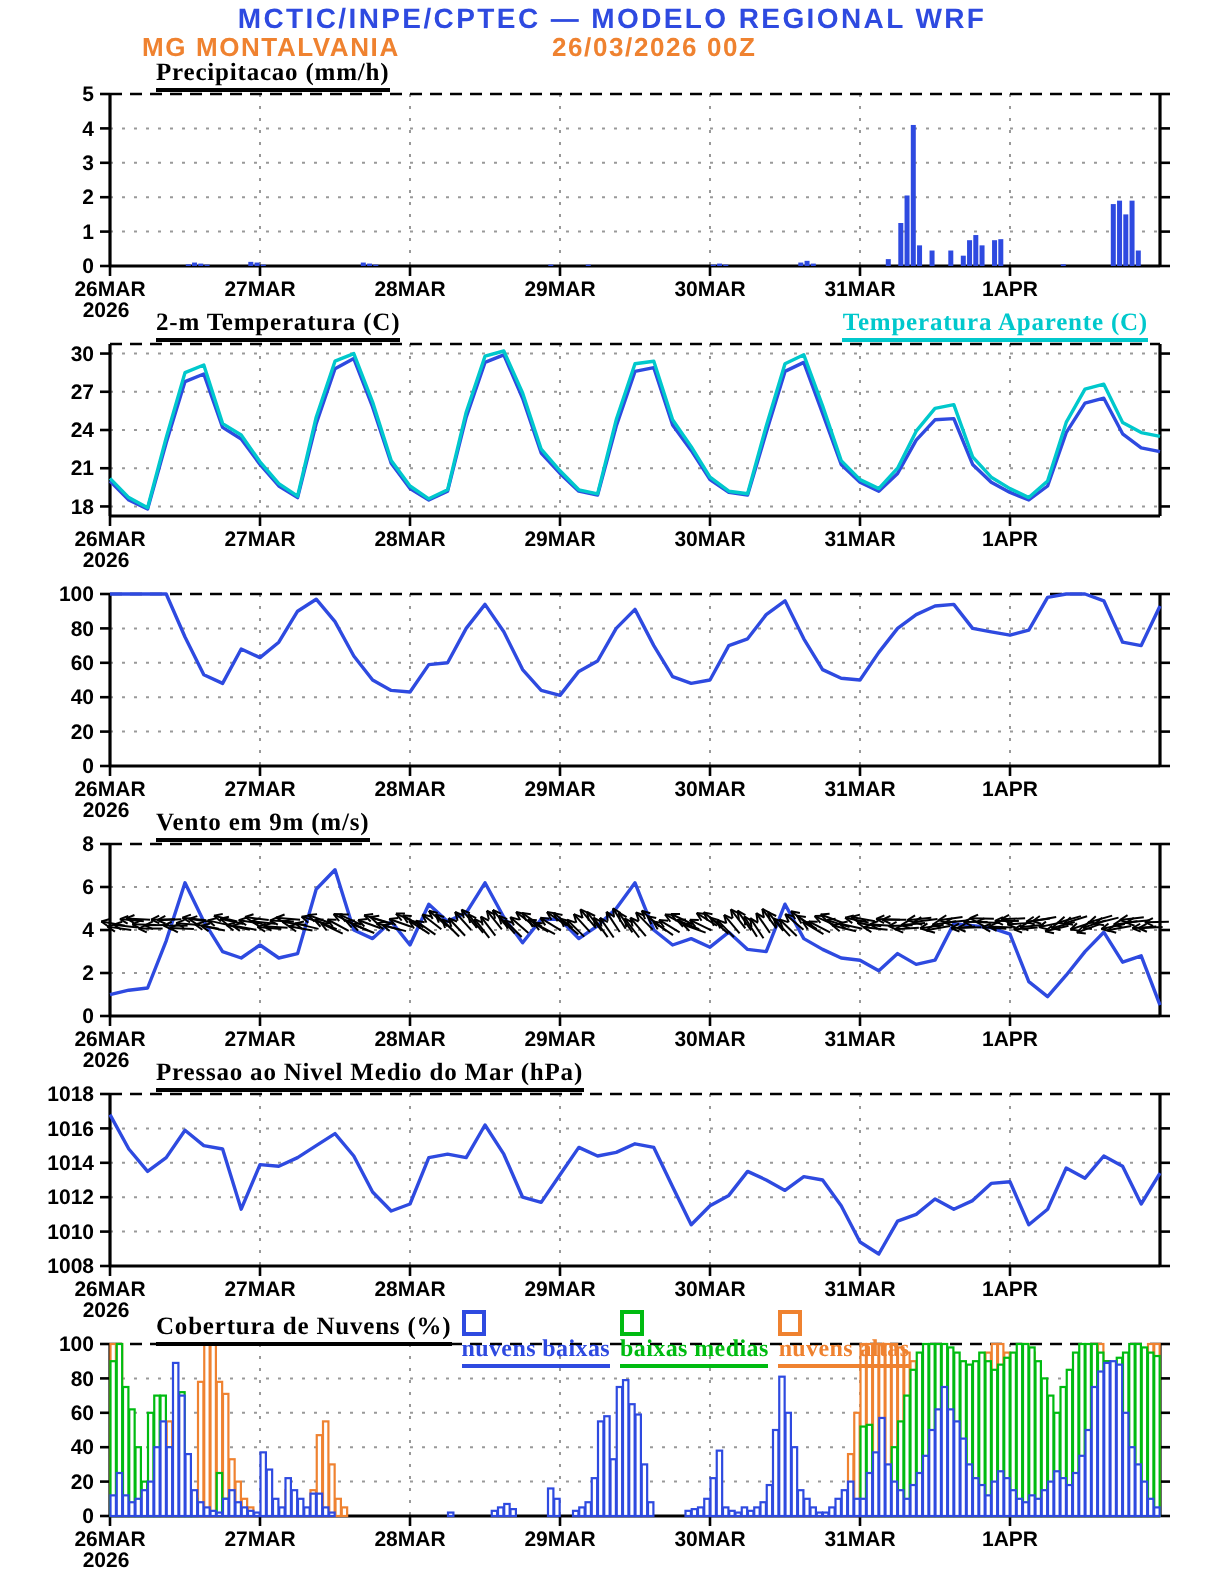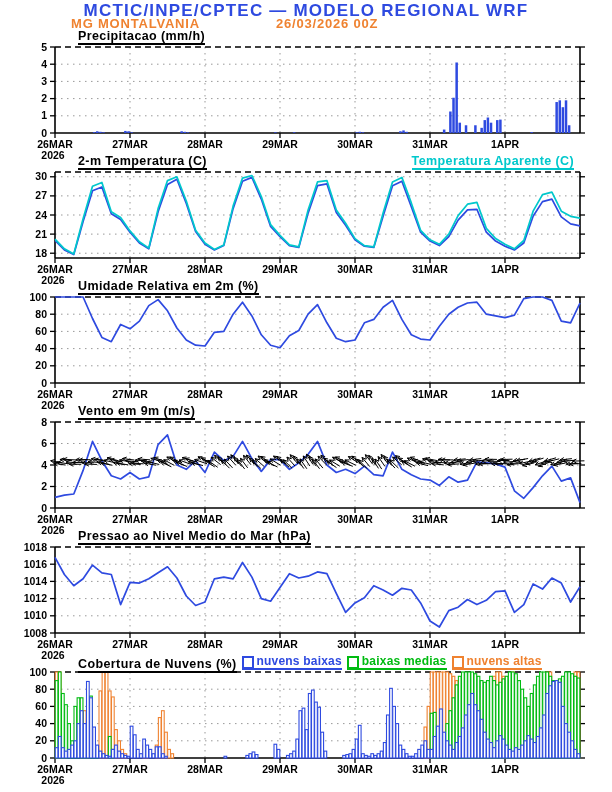--- a/index.html
+++ b/index.html
@@ -1,31 +1,31 @@
 <!DOCTYPE html>
 <html style="--blue: #2e4ae0; --cyan: #00c8cc; --green: #00bb11; --orange: #ef8230;"><head>
 <meta charset="utf-8">
 <style>
   html,body{margin:0;padding:0;background:#fff;}
   .page{position:relative;width:612px;height:792px;background:#fff;overflow:hidden;
         font-family:"Liberation Sans",sans-serif;font-weight:bold;}
   #chart-canvas{position:absolute;left:0;top:0;}
   svg text{font-family:"Liberation Sans",sans-serif;font-weight:bold;fill:#000;}
   .hdr{position:absolute;top:1px;left:0;width:612px;text-align:center;
-       font-size:17px;letter-spacing:1.2px;color:var(--blue);white-space:nowrap;}
+       font-size:14px;letter-spacing:1.2px;color:var(--blue);white-space:nowrap;}
   .hline2{position:absolute;top:16px;font-size:13px;letter-spacing:0.8px;
           color:var(--orange);white-space:nowrap;margin-left:36px;}
   .trow{position:absolute;font-size:12.5px;letter-spacing:0.4px;color:#000;
         white-space:nowrap;display:flex;align-items:baseline;gap:5px;}
-  .u{border-bottom:2px solid currentColor;padding-bottom:0px;}
+  .u{border-bottom:2px solid currentColor;padding-bottom:0px;font-family:Liberation Serif, serif;}
   .c-orange{color:var(--orange);}
   .c-cyan{color:var(--cyan);}
   .c-blue{color:var(--blue);}
   .c-green{color:var(--green);}
-  .litem{display:inline-flex;align-items:center;font-size:12px;letter-spacing:0.2px;}
+  .litem{display:inline-flex;align-items:flex-start;font-size:12px;letter-spacing:0.2px;flex-direction:column;}
   .lsq{width:8px;height:9px;border:2px solid currentColor;background:#fff;
        display:inline-block;margin-right:3px;position:relative;top:1px;}
 </style>
 </head>
 <body>
 
 <div class="page">
   <svg id="chart-canvas" width="612" height="792">
       <g>
         <line x1="50" y1="133" x2="55" y2="133" stroke="#000" stroke-width="1.3"></line>
@@ -1141,23 +1141,20 @@
     <span class="u">Precipitacao (mm/h)</span>
   </div>
 
   <div class="trow" style="top:154px;left:78px">
     <span class="u">2-m Temperatura (C)</span>
   </div>
   <div class="trow c-cyan" style="top:154px;right:38px">
     <span class="u">Temperatura Aparente (C)</span>
   </div>
 
-  <div class="trow" style="top:279px;left:78px">
-    <span class="u">Umidade Relativa em 2m (%)</span>
-  </div>
 
   <div class="trow" style="top:404px;left:78px">
     <span class="u">Vento em 9m (m/s)</span>
   </div>
 
   <div class="trow" style="top:529px;left:78px">
     <span class="u">Pressao ao Nivel Medio do Mar (hPa)</span>
   </div>
 
   <div class="trow" style="top:654px;left:78px">

